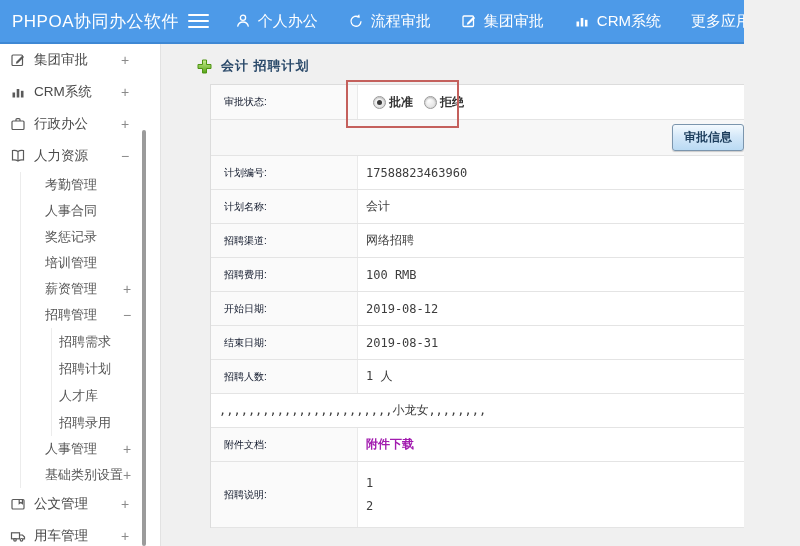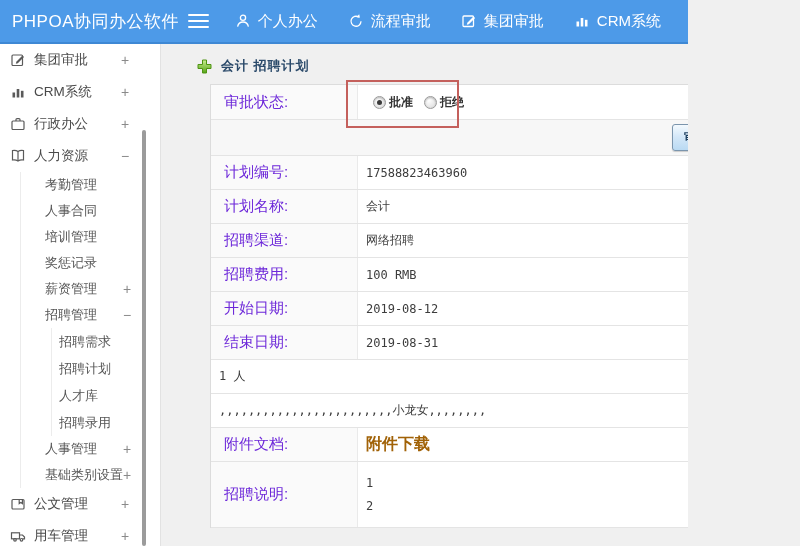--- a/index.html
+++ b/index.html
@@ -1,18 +1,18 @@
 <!DOCTYPE html>
 <html><head>
 <meta charset="utf-8">
 <style>
   * { margin:0; padding:0; box-sizing:border-box; }
   html,body { width:800px; height:546px; overflow:hidden;
     font-family:"Liberation Sans","DejaVu Sans",sans-serif; background:#f0f0f0; }
-  #app { position:relative; width:688px; height:546px; background:#f0f0f0; overflow:hidden; }
+  #app { position:relative; width:744px; height:546px; background:#f0f0f0; overflow:hidden; }
 
   
   .navbar { position:absolute; top:0; left:0; width:800px; height:44px;
     background:#4d9ae8; border-bottom:2px solid #3e88d4;
     display:flex; align-items:center; color:#fff; }
   .nav-logo { font-size:17px; padding-left:12px; width:195px; letter-spacing:.5px; }
   .nav-burger { width:22px; margin-right:26px; cursor:pointer; }
   .nav-burger span { display:block; height:2px; background:#fff; margin:4px 0; border-radius:1px; }
   .nav-item { display:flex; align-items:center; gap:7px; font-size:15px;
     margin-right:30px; cursor:pointer; white-space:nowrap; }
@@ -38,21 +38,21 @@
 
   
   .content { position:absolute; top:44px; left:161px; right:0; bottom:0; background:#f0f0f0;padding-left:8px; }
   .page-title { position:absolute; top:13px; left:36px; display:flex; align-items:center; gap:9px; }
   .page-title .t { font-size:13px; font-weight:bold; color:#2b4a6a; letter-spacing:1px; }
 
   .dtable { position:absolute; top:40px; left:49px; width:582px;
     background:#fff; border:1px solid #dcdcdc; border-bottom:none; }
   .trow { display:flex; border-bottom:1px solid #e4e4e4; background:#fff; }
   .tlabel { width:147px; min-width:147px; background:#fafafa; border-right:1px solid #eaeaea;
-    color:#6d28d9; font-size:15px; display:flex; align-items:center; padding-left:13px; }
+    color:#0f172a; font-size:10px; display:flex; align-items:center; padding-left:13px; }
   .tvalue { flex:1; display:flex; align-items:center; padding-left:8px;
     font-size:12px; color:#3c3c3c; font-family:"DejaVu Sans Mono","Liberation Mono",monospace; }
   .r-status { height:35px; }
   .r-btn { height:36px; background:#f7f7f7; display:flex; align-items:center;
     justify-content:flex-end; padding-right:47px; border-bottom:1px solid #e4e4e4; }
   .r-data { height:34px; }
   .r-tall { height:66px; }
   .r-tall .tvalue { flex-direction:column; align-items:flex-start; justify-content:center; gap:9px; }
 
   .radio-group { display:flex; align-items:center; gap:3px; margin-left:7px; }
@@ -62,22 +62,22 @@
   .radio.checked::after { content:""; position:absolute; left:3px; top:3px; right:3px; bottom:3px;
     border-radius:50%; background:#3a3a3a; }
   .radio-label { font-size:12px; font-weight:bold; color:#333; margin-right:8px; }
 
   .btn-approve { font-size:12px; font-weight:bold; color:#1c3d5c;
     padding:4px 11px; border:1px solid #7b95ad; border-radius:3px;
     background:linear-gradient(#f4fafe, #d3e7f8 48%, #badaf3);
     box-shadow:0 1px 1px rgba(0,0,0,.18); cursor:pointer;
     font-family:"Liberation Sans","DejaVu Sans",sans-serif; }
 
-  .link { color:#a16207; font-weight:bold; text-decoration:none; cursor:pointer;
-    font-family:Liberation Mono, monospace; font-size:16px; }
+  .link { color:#a21caf; font-weight:bold; text-decoration:none; cursor:pointer;
+    font-family:Liberation Mono, monospace; font-size:12px; }
 
   .red-annotation { position:absolute; left:185px; top:36px; width:113px; height:48px;
     border:2px solid #c4605c; pointer-events:none; }
 </style>
 </head>
 <body>
 
 <div id="app">
 
   <div class="navbar">
@@ -175,24 +175,24 @@
     </div>
 
     <div class="grp1">
       <div class="m-item lv1">
         <span>考勤管理</span>
         </div>
       <div class="m-item lv1">
         <span>人事合同</span>
         </div>
       <div class="m-item lv1">
+        <span>奖惩记录</span>
+        </div>
+      <div class="m-item lv1">
         <span>培训管理</span>
-        </div>
-      <div class="m-item lv1">
-        <span>奖惩记录</span>
         </div>
       <div class="m-item lv1">
         <span>薪资管理</span>
         <span class="sign">+</span>
         </div>
       <div class="m-item lv1">
         <span>招聘管理</span>
         <span class="sign">−</span>
         </div>
 
@@ -299,20 +299,21 @@
       </div>
       <div class="trow r-data">
         <div class="tlabel">开始日期:</div>
         <div class="tvalue">2019-08-12</div>
       </div>
       <div class="trow r-data">
         <div class="tlabel">结束日期:</div>
         <div class="tvalue">2019-08-31</div>
       </div>
       <div class="trow r-data">
+        <div class="tlabel">招聘人数:</div>
         <div class="tvalue">1 人</div>
       </div>
       <div class="trow r-data">
         <div class="tvalue">,,,,,,,,,,,,,,,,,,,,,,,,小龙女,,,,,,,,</div>
       </div>
       <div class="trow r-data">
         <div class="tlabel">附件文档:</div>
         <div class="tvalue">
           <a class="link">附件下载</a>
         </div>

